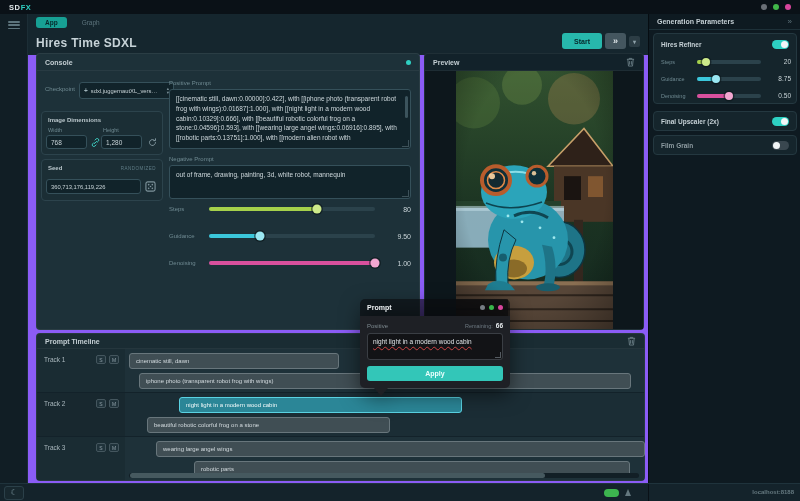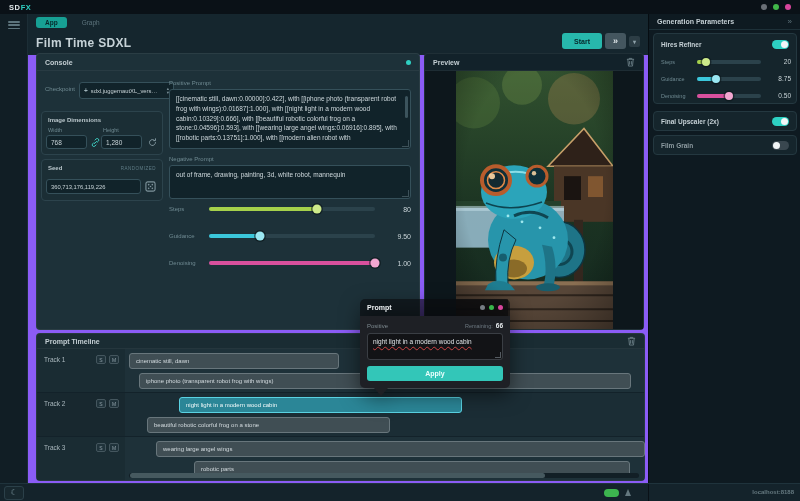--- a/index.html
+++ b/index.html
@@ -148,21 +148,21 @@
         <i></i>
       </div>
   </div>
 
   <div class="abs tabsbar">
     <span class="app-pill">App</span>
     <span class="graph-tab">Graph</span>
   </div>
 
   <div class="abs titlebar">
-    <div class="page-title">Film Time SDXL</div>
+    <div class="page-title">Hires Time SDXL</div>
     <div class="btn btn-start">Start</div>
     <div class="btn btn-skip">»</div>
     <div class="btn btn-more">▾</div>
   </div>
 
   <div class="panel" style="left:36px; top:53px; width:384px; height:277px;">
     <div class="panel-h">
       <span class="panel-title">Console</span>
       <span class="led" style="background:#2fd0c2"></span>
     </div>

